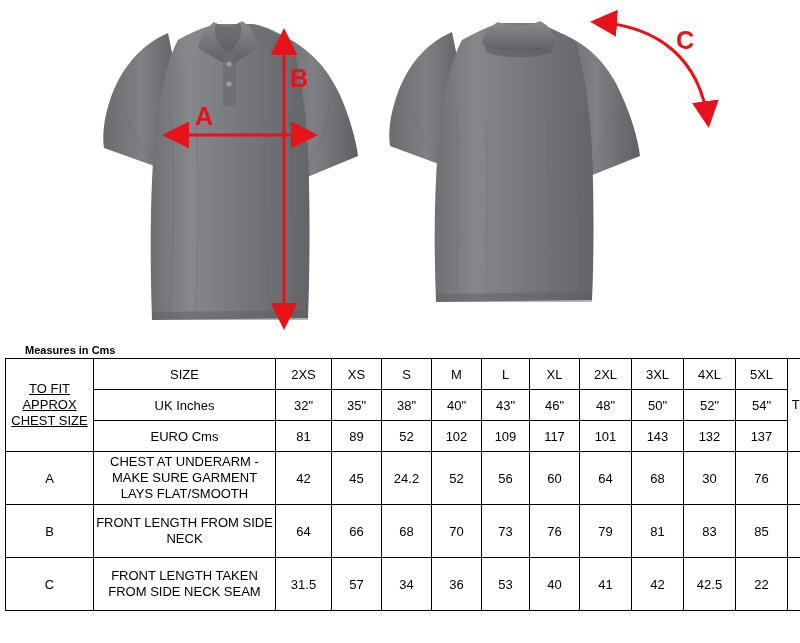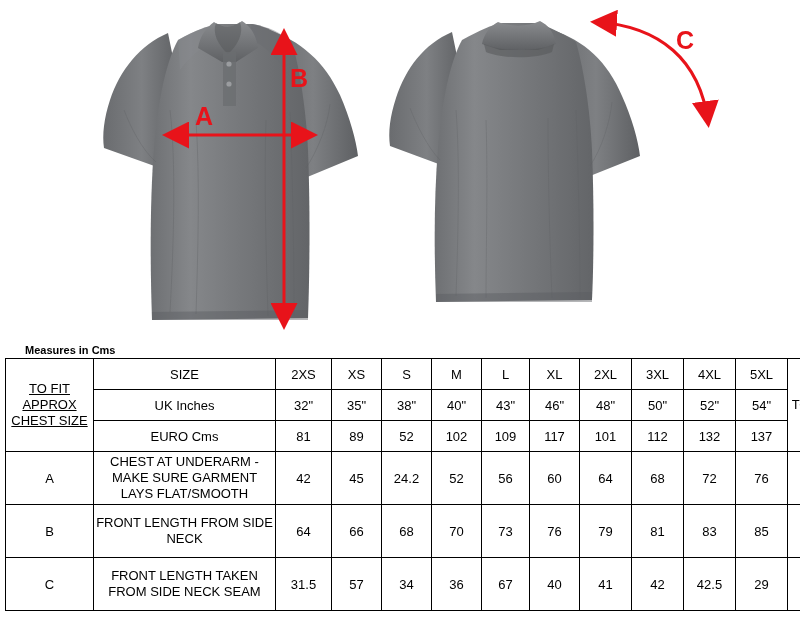--- a/index.html
+++ b/index.html
@@ -254,37 +254,37 @@
 
     <tr class="hdr-row">
       <td class="hdr-label">EURO Cms</td>
       <td>81</td>
       <td>89</td>
       <td>52</td>
       <td>102</td>
       <td>109</td>
       <td>117</td>
       <td>101</td>
-      <td>112</td>
+      <td>143</td>
       <td>132</td>
       <td>137</td>
     </tr>
 
     <tr class="body-row">
       <td class="rowletter">A</td>
       <td class="desc">CHEST AT UNDERARM - MAKE SURE GARMENT LAYS FLAT/SMOOTH</td>
       <td>42</td>
       <td>45</td>
       <td>24.2</td>
       <td>52</td>
       <td>56</td>
       <td>60</td>
       <td>64</td>
       <td>68</td>
-      <td>72</td>
+      <td>30</td>
       <td>76</td>
       <td>1</td>
     </tr>
 
     <tr class="body-row">
       <td class="rowletter">B</td>
       <td class="desc">FRONT LENGTH FROM SIDE NECK</td>
       <td>64</td>
       <td>66</td>
       <td>68</td>
@@ -298,22 +298,22 @@
       <td>1</td>
     </tr>
 
     <tr class="body-row">
       <td class="rowletter">C</td>
       <td class="desc">FRONT LENGTH TAKEN FROM SIDE NECK SEAM</td>
       <td>31.5</td>
       <td>57</td>
       <td>34</td>
       <td>36</td>
-      <td>67</td>
+      <td>53</td>
       <td>40</td>
       <td>41</td>
       <td>42</td>
       <td>42.5</td>
-      <td>29</td>
+      <td>22</td>
       <td>1</td>
     </tr>
   </tbody>
 </table>
 
 </body></html>

